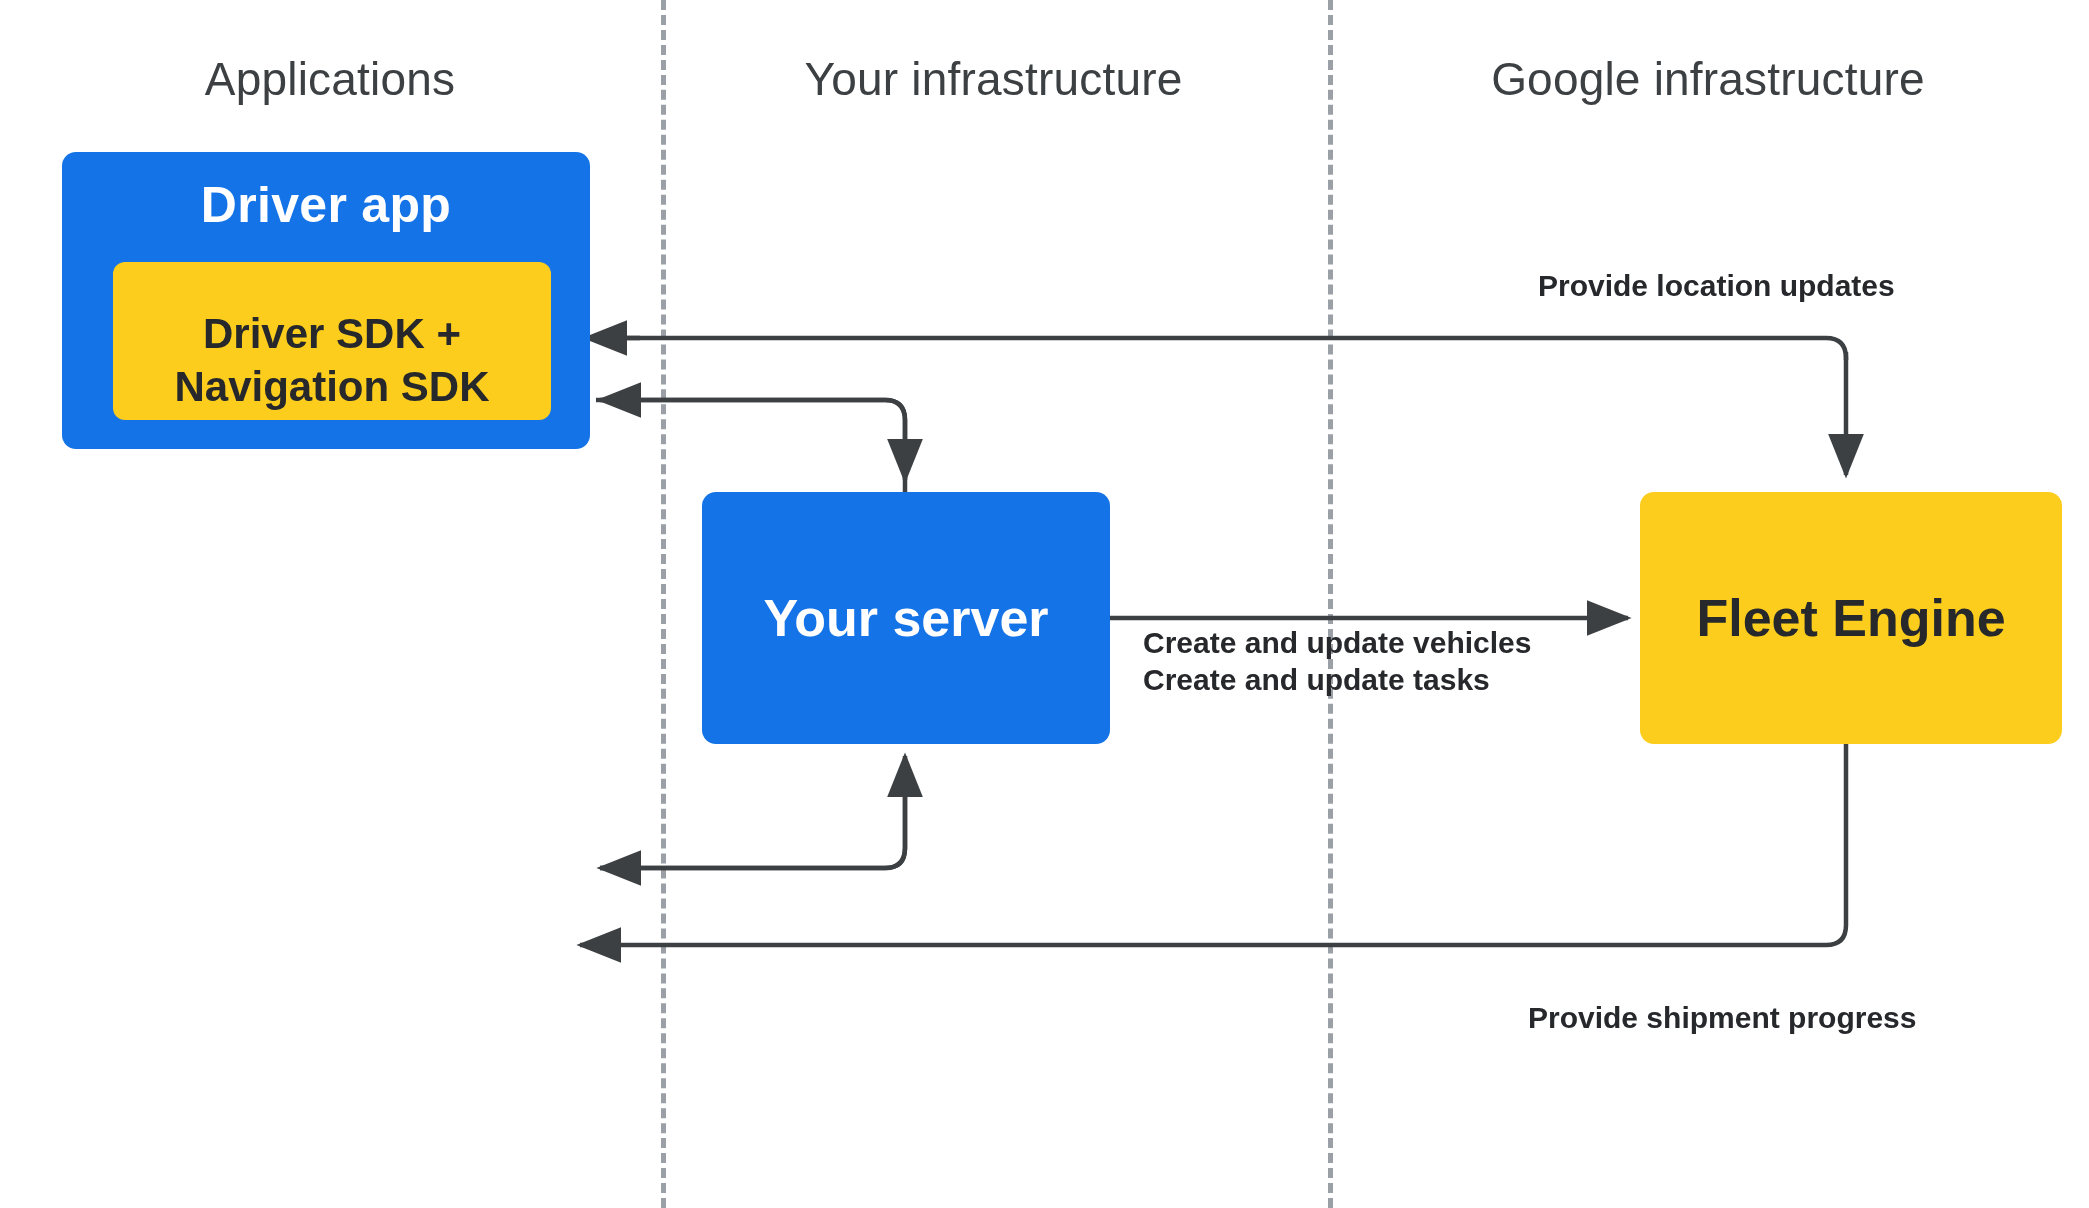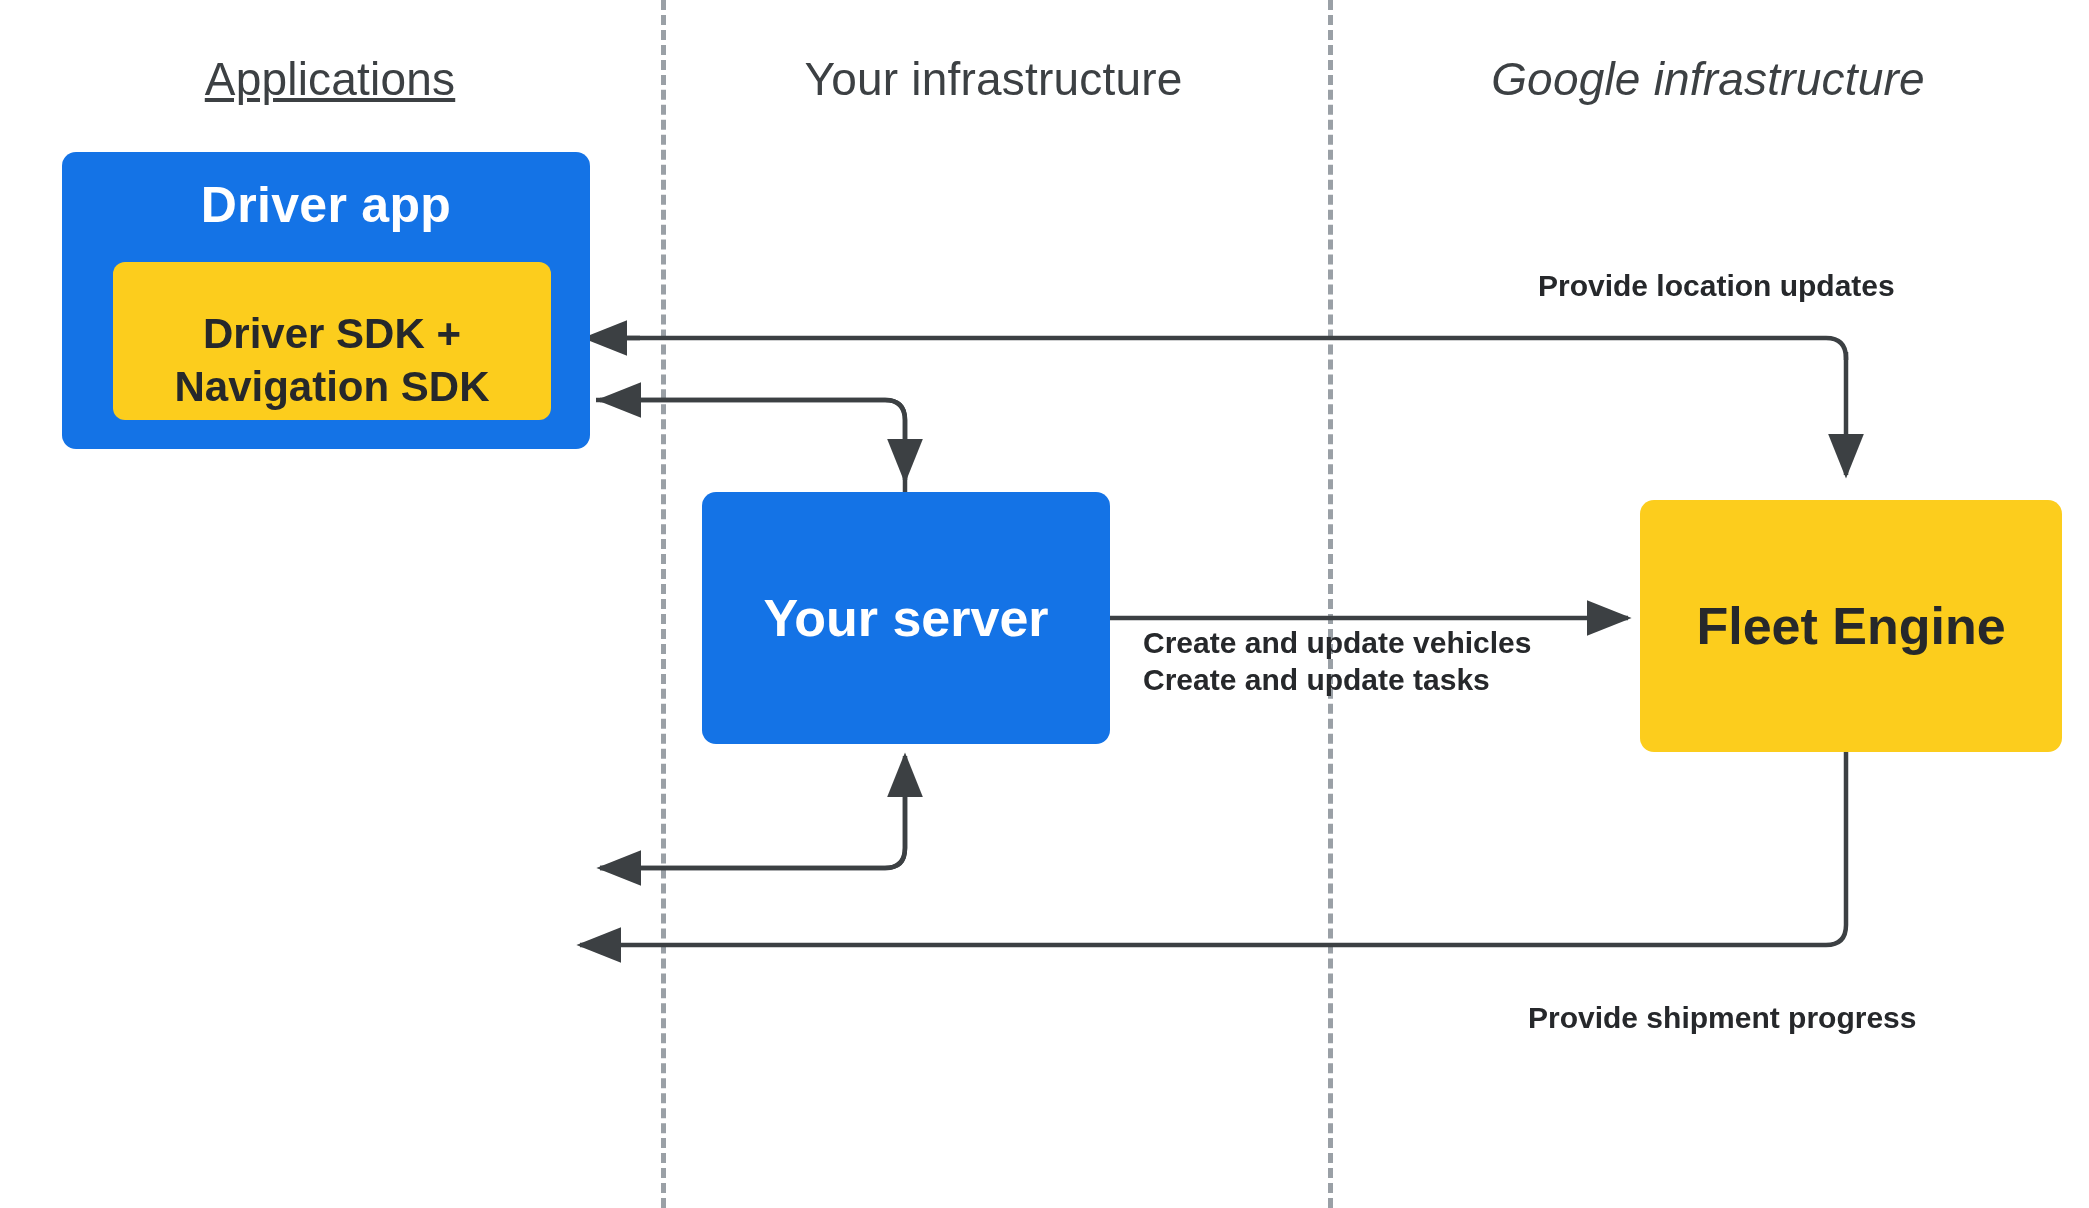--- a/index.html
+++ b/index.html
@@ -19,23 +19,23 @@
   
   .col-header {
     position: absolute;
     text-align: center;
     color: #3c4043;
     font-size: 46px;
     font-weight: 400;
     letter-spacing: 0.2px;
     white-space: nowrap;
   }
-  #hdr-applications   { left: 0px;    top: 52px; width: 660px; text-decoration: underline; }
+  #hdr-applications   { left: 0px;    top: 52px; width: 660px; }
   #hdr-your-infra     { left: 660px;  top: 52px; width: 667px; }
-  #hdr-google-infra   { left: 1327px; top: 52px; width: 762px; font-style: italic; }
+  #hdr-google-infra   { left: 1327px; top: 52px; width: 762px; }
 
   
   .divider {
     position: absolute;
     top: 0;
     width: 0;
     height: 1208px;
     border-left: 5px dashed #9aa0a6;
   }
   #divider-left  { left: 661px; }
@@ -45,21 +45,21 @@
   .node {
     position: absolute;
     box-sizing: border-box;
     border-radius: 14px;
     display: flex;
     align-items: center;
     justify-content: center;
     text-align: center;
   }
   .node-blue   { background: #1473E6; }
-  .node-yellow { background: #FCCD1D; margin-top: 8px; }
+  .node-yellow { background: #FCCD1D; }
 
   .app-shell {
     display: block;
     padding: 0;
   }
   .app-title {
     position: absolute;
     left: 0;
     width: 100%;
     text-align: center;

